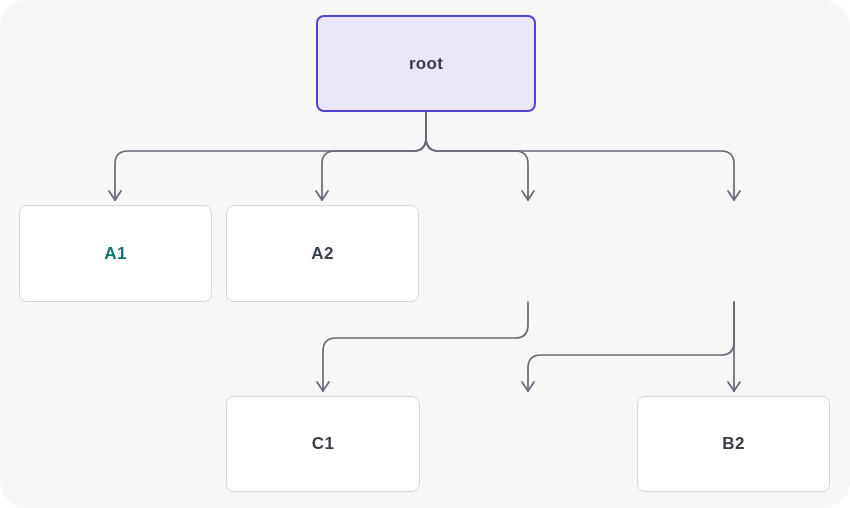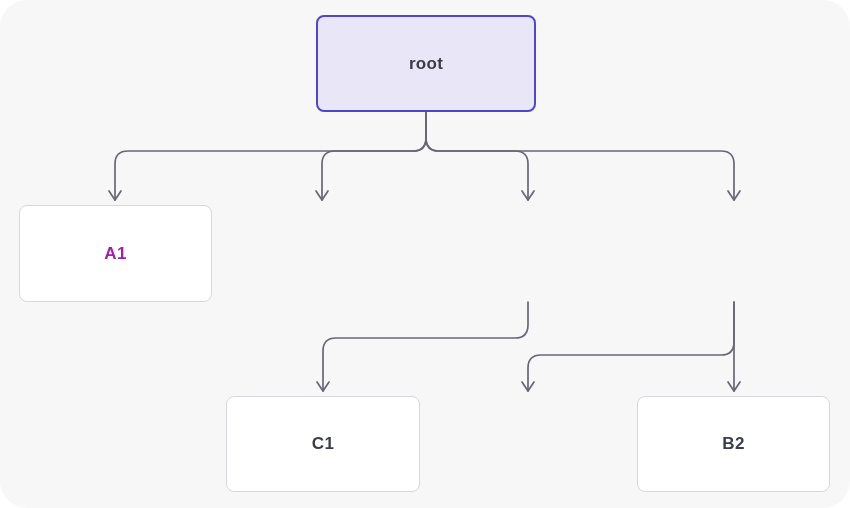--- a/index.html
+++ b/index.html
@@ -56,22 +56,25 @@
       <path d="M 528 302 L 528 325 Q 528 338 515 338 L 336 338 Q 323 338 323 351 L 323 391" stroke="#6A6775"></path>
       <path d="M 317 382 L 323 391 L 329 382" stroke="#6A6775"></path>
       <path d="M 734 302 L 734 342 Q 734 355 721 355 L 541 355 Q 528 355 528 368 L 528 391" stroke="#6A6775"></path>
       <path d="M 522 382 L 528 391 L 534 382" stroke="#6A6775"></path>
       <path d="M 734 302 L 734 391" stroke="#6A6775"></path>
       <path d="M 728 382 L 734 391 L 740 382" stroke="#6A6775"></path>
     </svg>
 <div class="node" style="left: 316px; top: 15px; width: 220px; height: 97px; background: rgb(233, 230, 248); border-color: rgb(81, 69, 206); border-width: 2px; color: rgb(60, 59, 68);">
       <span>root</span>
     </div>
-    <div class="node" style="left: 19px; top: 205px; width: 193px; height: 97px; background: rgb(255, 255, 255); border-color: rgb(215, 214, 221); border-width: 1.3px; color: #a21caf;">
+    <div class="node" style="left: 19px; top: 205px; width: 193px; height: 97px; background: rgb(255, 255, 255); border-color: rgb(215, 214, 221); border-width: 1.3px; color: #0f766e;">
       <span>A1</span>
+    </div>
+    <div class="node" style="left: 226px; top: 205px; width: 193px; height: 97px; background: rgb(255, 255, 255); border-color: rgb(215, 214, 221); border-width: 1.3px; color: rgb(58, 62, 72);">
+      <span>A2</span>
     </div>
     <div class="node" style="left: 226px; top: 396px; width: 194px; height: 96px; background: rgb(255, 255, 255); border-color: rgb(215, 214, 221); border-width: 1.3px; color: rgb(58, 62, 72);">
       <span>C1</span>
     </div>
     <div class="node" style="left: 637px; top: 396px; width: 193px; height: 96px; background: rgb(255, 255, 255); border-color: rgb(215, 214, 221); border-width: 1.3px; color: rgb(58, 62, 72);">
       <span>B2</span>
     </div>
   </div>
 
 </body></html>

